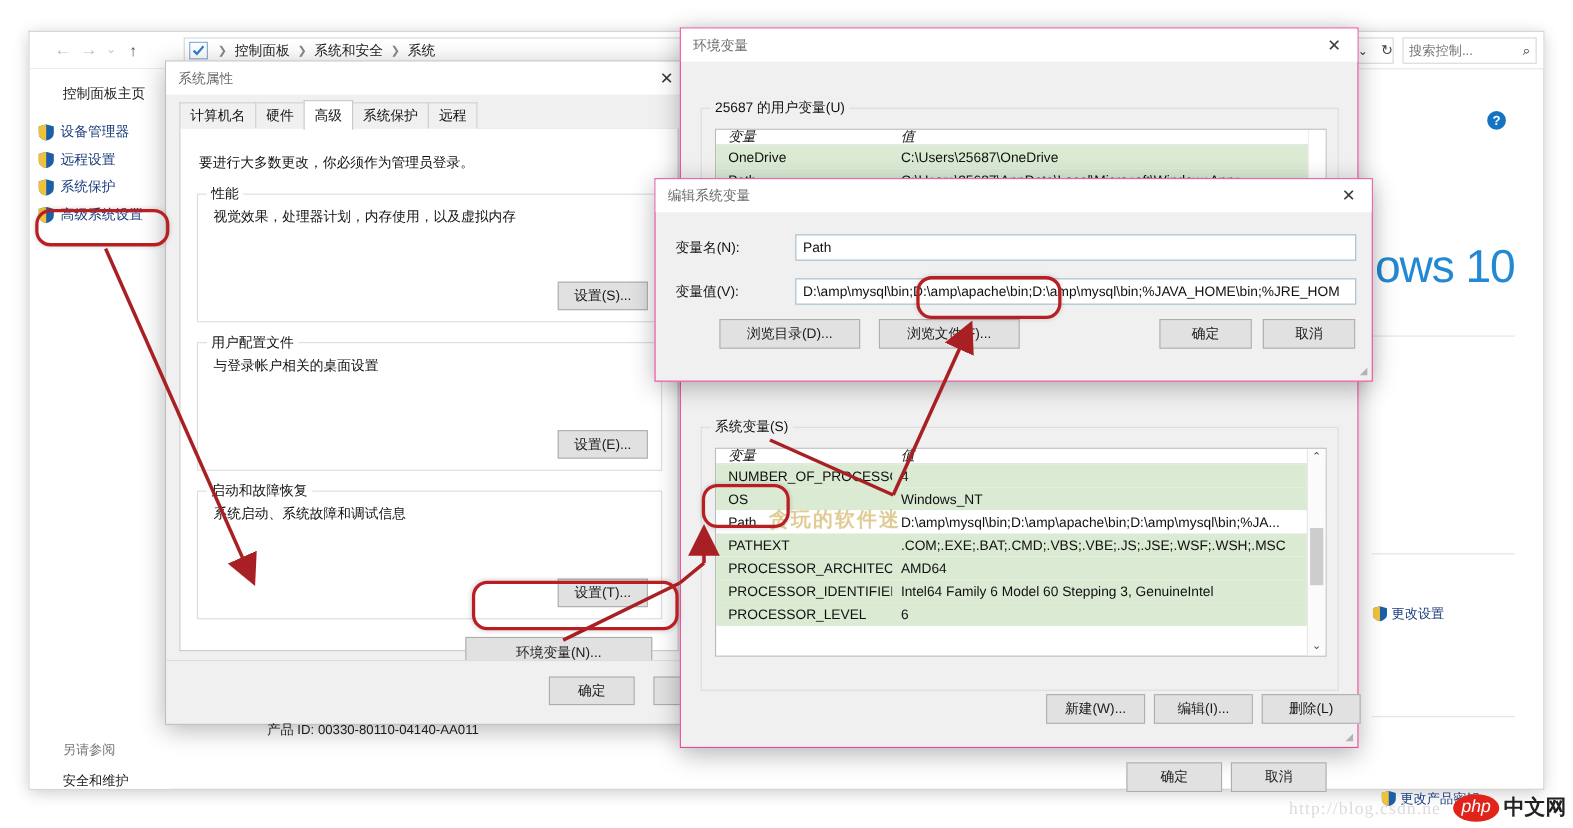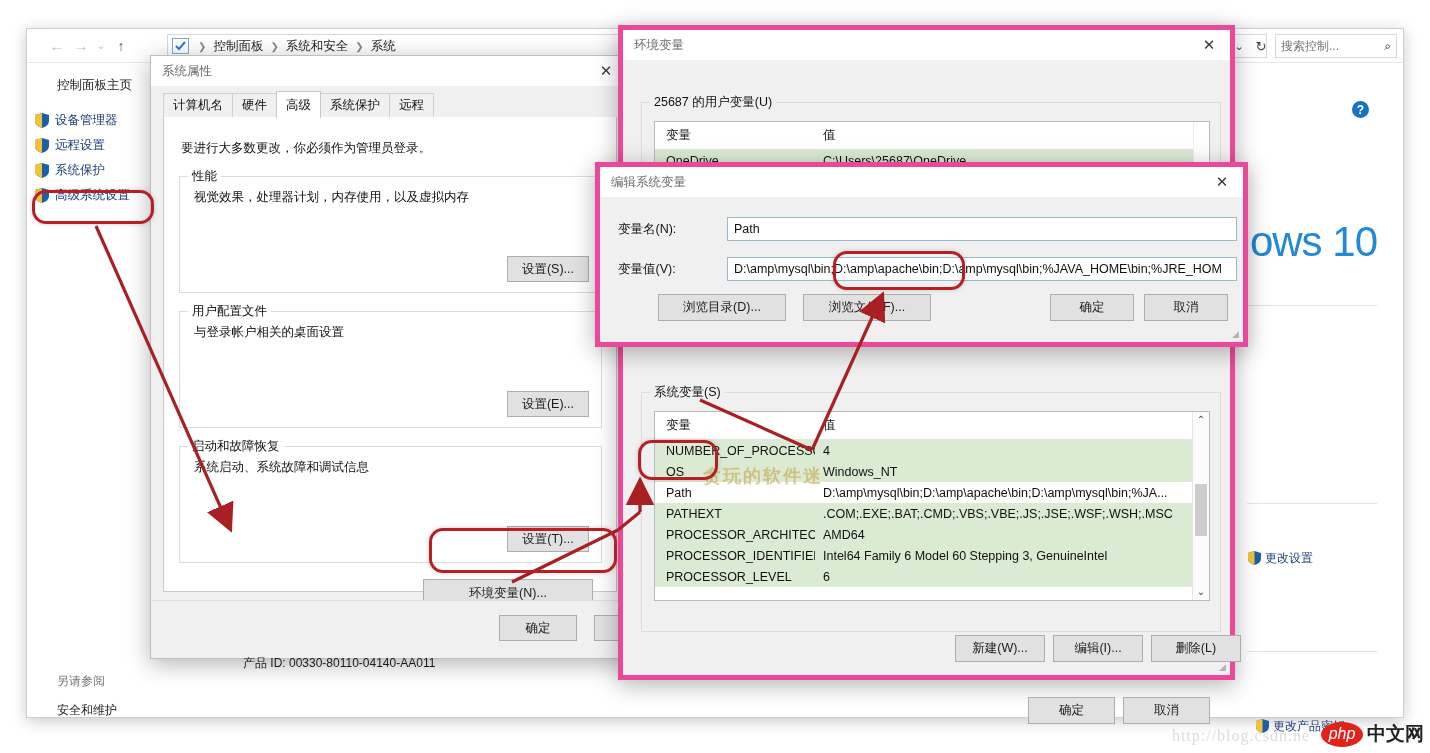--- a/index.html
+++ b/index.html
@@ -131,21 +131,21 @@
   #cp-link-key { position: absolute; right: 58px; top: 655px; }
   .cp-blue-link {
     display: flex; align-items: center; gap: 3px;
     font-size: 12px; color: #1a3d7c; white-space: nowrap;
   }
 
   
   .dlg {
     position: absolute;
     background: #f0f0f0;
-    border: 5px solid #ec4899;
+    border: 1px solid #ec4899;
     box-shadow: 0 5px 22px rgba(0,0,0,0.30);
   }
   .dlg-title {
     height: 30px;
     background: #ffffff;
     display: flex; align-items: center;
     padding-left: 11px;
     font-size: 12.5px; color: #6b6b6b;
     position: relative;
   }
@@ -271,25 +271,26 @@
   }
   #env-sys-group > .group-label { background: #f0f0f0; }
 
   .vartable {
     position: absolute;
     background: #ffffff;
     border: 1px solid #b9b9b9;
     overflow: hidden;
   }
   .vt-head {
-    display: flex; height: 28px;
+    display: flex; height: 14px;
     background: #ffffff;
     border-bottom: 1px solid #e3e3e3;
     font-size: 12.5px; color: #111;
     align-items: center;
+    font-style: italic;
   }
   .vt-row {
     display: flex; height: 21px;
     align-items: center;
     font-size: 12.5px; color: #111;
     background: #daead3;
   }
   .vt-row.sel { background: #ffffff; }
   .vt-c1 { width: 160px; padding-left: 11px; overflow: hidden; white-space: nowrap; }
   .vt-c2 { flex: 1; padding-left: 8px; overflow: hidden; white-space: nowrap; }

